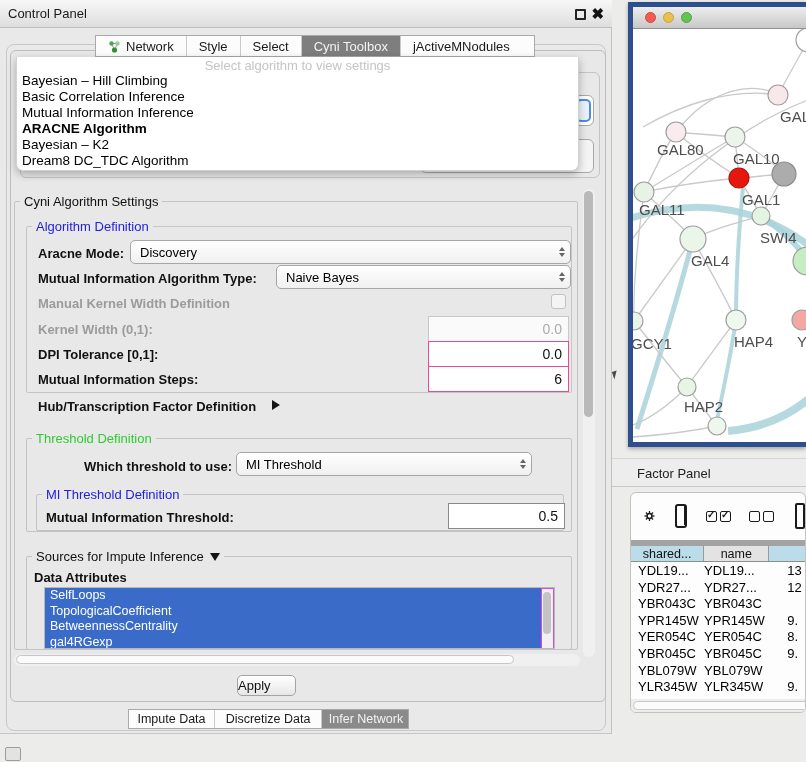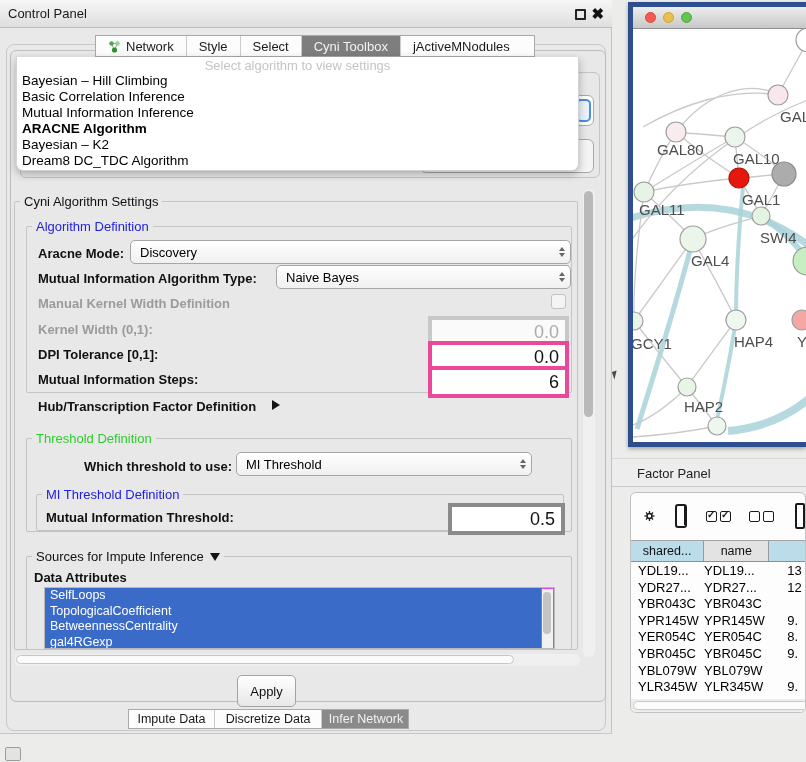--- a/index.html
+++ b/index.html
@@ -66,59 +66,59 @@
   
   .combo{display:flex;align-items:center;background:linear-gradient(#FFFFFF,#F0F0F0);
       border:1px solid #A6A6A6;border-radius:5px;font-size:13px;padding-left:9px;color:#000}
   .stepper{margin-left:auto;width:17px;height:100%;display:flex;flex-direction:column;
       align-items:center;justify-content:center;gap:2px}
   .tri-up{width:0;height:0;border-left:3.5px solid transparent;border-right:3.5px solid transparent;
       border-bottom:4.5px solid #666}
   .tri-dn{width:0;height:0;border-left:3.5px solid transparent;border-right:3.5px solid transparent;
       border-top:4.5px solid #666}
   .field{display:flex;align-items:center;justify-content:flex-end;background:#FFF;
-      border:4px solid #ec4899;font-size:18px;padding:12px 6px}
+      border:1px solid #ec4899;font-size:14px;padding:12px 6px}
   .field.dis{border-color:#C8C8C8;color:#ABABAB;background:#FAFAFA}
   .field.mid{border-color:#8A8A8A}
   #chk-kernel{left:551px;top:294px;width:15px;height:15px;border:1px solid #C2C2C2;
       background:#F4F4F4;border-radius:3px}
   .tri-right{width:0;height:0;border-top:5px solid transparent;border-bottom:5px solid transparent;
       border-left:8px solid #141414}
   .tri-down-big{width:0;height:0;border-left:5.5px solid transparent;border-right:5.5px solid transparent;
       border-top:8px solid #141414}
   
   #attr-list{left:44px;top:587px;width:511px;height:62px;background:#d946ef;border:1px solid #B9B9B9;overflow:hidden}
   .attr-item{height:15.5px;line-height:15.5px;font-size:12.5px;padding-left:5px;color:#FFF;
       background:var(--accent-blue);width:calc(100% - 13px);white-space:nowrap}
   #attr-vscroll{position:absolute;right:1px;top:1px;width:11px;height:59px;background:#F1F1F1}
   #attr-vthumb{position:absolute;right:2px;top:3px;width:8px;height:42px;background:#C4C4C4;border-radius:4px}
   
-  #apply-btn{left:237px;top:675px;width:59px;height:32px;border:1px solid #A3A3A3;border-radius:5px;
-      background:linear-gradient(#FFFFFF,#E7E7E7);font-size:13px;display:flex;align-items:center;justify-content:center}
+  #apply-btn{left:237px;top:675px;width:59px;height:21px;border:1px solid #A3A3A3;border-radius:5px;
+      background:linear-gradient(#FFFFFF,#E7E7E7);font-size:13px;display:flex;align-items:center;justify-content:flex-start}
   #mini-btn{left:5px;top:747px;width:16px;height:14px;border:1px solid #9C9C9C;background:#E3E3E3;border-radius:2px}
   
   #net-frame{left:628px;top:2px;width:178px;height:445px;border:5px solid var(--frame-blue);
       border-right:none;box-shadow:0 2px 4px rgba(0,0,0,.3);background:#FFF}
   #net-titlebar{height:22px;background:linear-gradient(#EDEDED,#C8C8C8);
       border-bottom:1px solid #909090;display:flex;align-items:center;padding-left:12px;gap:7px}
   .light{width:11px;height:11px;border-radius:50%}
   #net-canvas{width:173px;height:412px;background:#FFF;overflow:hidden}
   #table-bar{left:612px;top:458px;width:194px;height:29px;background:#EDEDED;
       border-top:1px solid #D7D7D7;border-bottom:1px solid #C8C8C8}
   #table-bar-title{left:25px;top:0;height:29px;line-height:29px;font-size:13px;color:#222}
   #table-panel{left:630px;top:492px;width:176px;height:221px;background:#FDFDFD;
       border:1px solid #C2C2C2;border-radius:6px;overflow:hidden}
   #tp-toolbar{position:absolute;left:0;top:0;width:100%;height:46px;display:flex;align-items:center}
   .colicon{width:20px;height:24px;border:2.5px solid #1A1A1A;border-radius:3px;position:relative}
   .colicon::after{content:"";position:absolute;left:6.5px;top:0;width:2.5px;height:19px;background:#1A1A1A}
   .cb{width:11px;height:11px;border:1.7px solid #1A1A1A;border-radius:2px;position:relative;display:inline-block}
   .cb.ck::after{content:"\2713";position:absolute;left:0px;top:-3px;font-size:10px;font-weight:bold;color:#1A1A1A}
   .docicon{width:16px;height:26px;border:2.5px solid #1A1A1A;border-radius:2px}
   #tp-header{position:absolute;left:0;top:47px;width:100%;height:22px;display:flex;
-      border-top:1px solid #a3a3a3;border-bottom:1px solid #8E8E8E;font-size:12.5px}
+      border-top:6px solid #a3a3a3;border-bottom:1px solid #8E8E8E;font-size:12.5px}
   .hcell{display:flex;align-items:center;justify-content:center;border-right:1px solid #9A9A9A;height:100%}
   .hc1{width:74px;background:var(--header-blue)}
   .hc2{width:66px;background:#E3E3E3}
   .hc3{width:36px;background:var(--header-blue);border-right:none}
   #table-rows{position:absolute;left:0;top:70px;width:100%;height:136px;overflow:hidden}
   .trow{display:flex;height:16.6px;line-height:16.6px;font-size:13px;color:#000}
   .trow .c1{width:74px;padding-left:7px;white-space:nowrap;overflow:hidden}
   .trow .c2{width:66px;white-space:nowrap;overflow:hidden}
   .trow .c3{width:36px;padding-left:18px;white-space:nowrap;overflow:hidden}
   #tp-hscroll{position:absolute;left:0;top:206px;width:100%;height:13px;background:#EDEDED}

